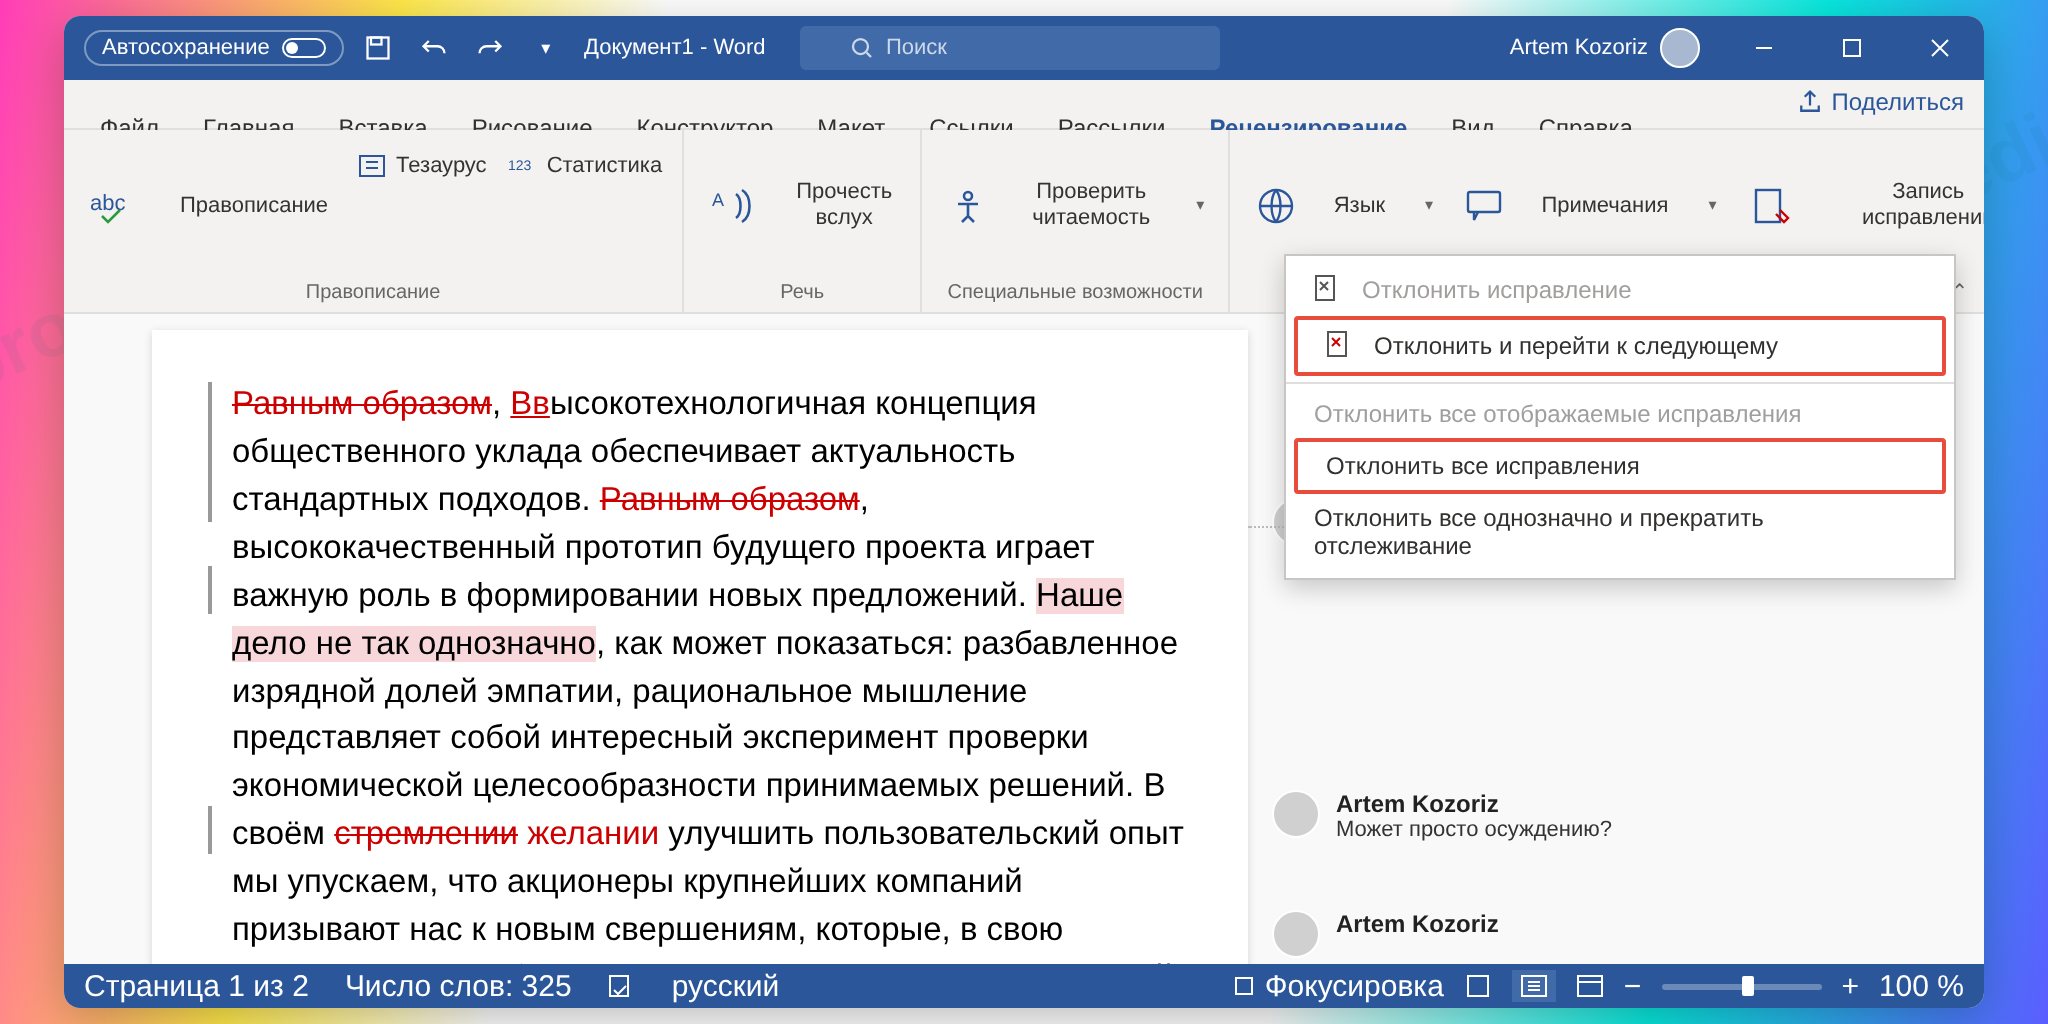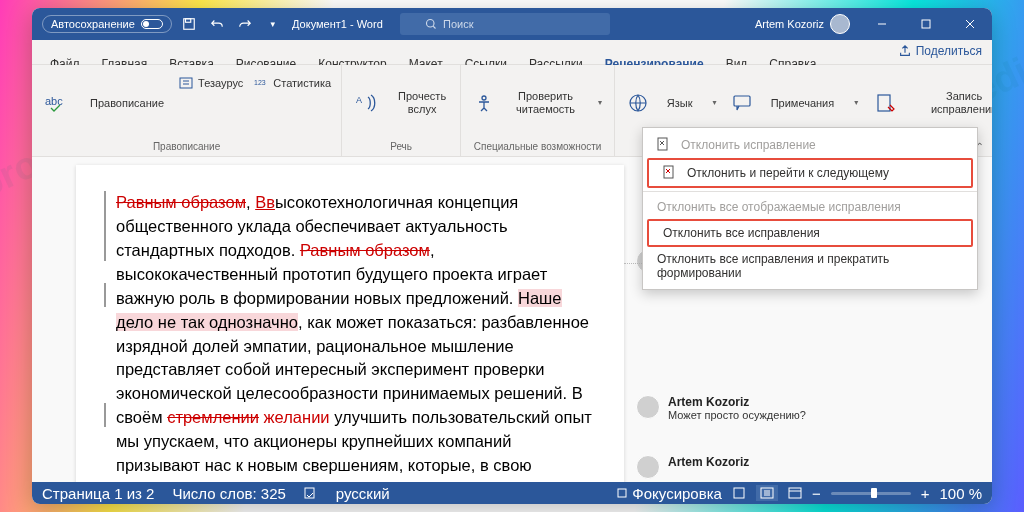--- a/index.html
+++ b/index.html
@@ -320,21 +320,21 @@
           <span>Отклонить и перейти к следующему</span>
         </div>
       <div class="ddsep"></div>
       <div class="ddi disabled">
           <span>Отклонить все отображаемые исправления</span>
         </div>
       <div class="ddi hl" style="margin:0 4px">
           <span>Отклонить все исправления</span>
         </div>
       <div class="ddi">
-          <span>Отклонить все исправления и прекратить формировании</span>
+          <span>Отклонить все однозначно и прекратить отслеживание</span>
         </div>
     </div>
   </div>
 
   <div class="content">
     <div class="page">
       <div class="bar" style="top:26px;height:70px"></div>
       <div class="bar" style="top:118px;height:24px"></div>
       <div class="bar" style="top:238px;height:24px"></div>
       <p>

